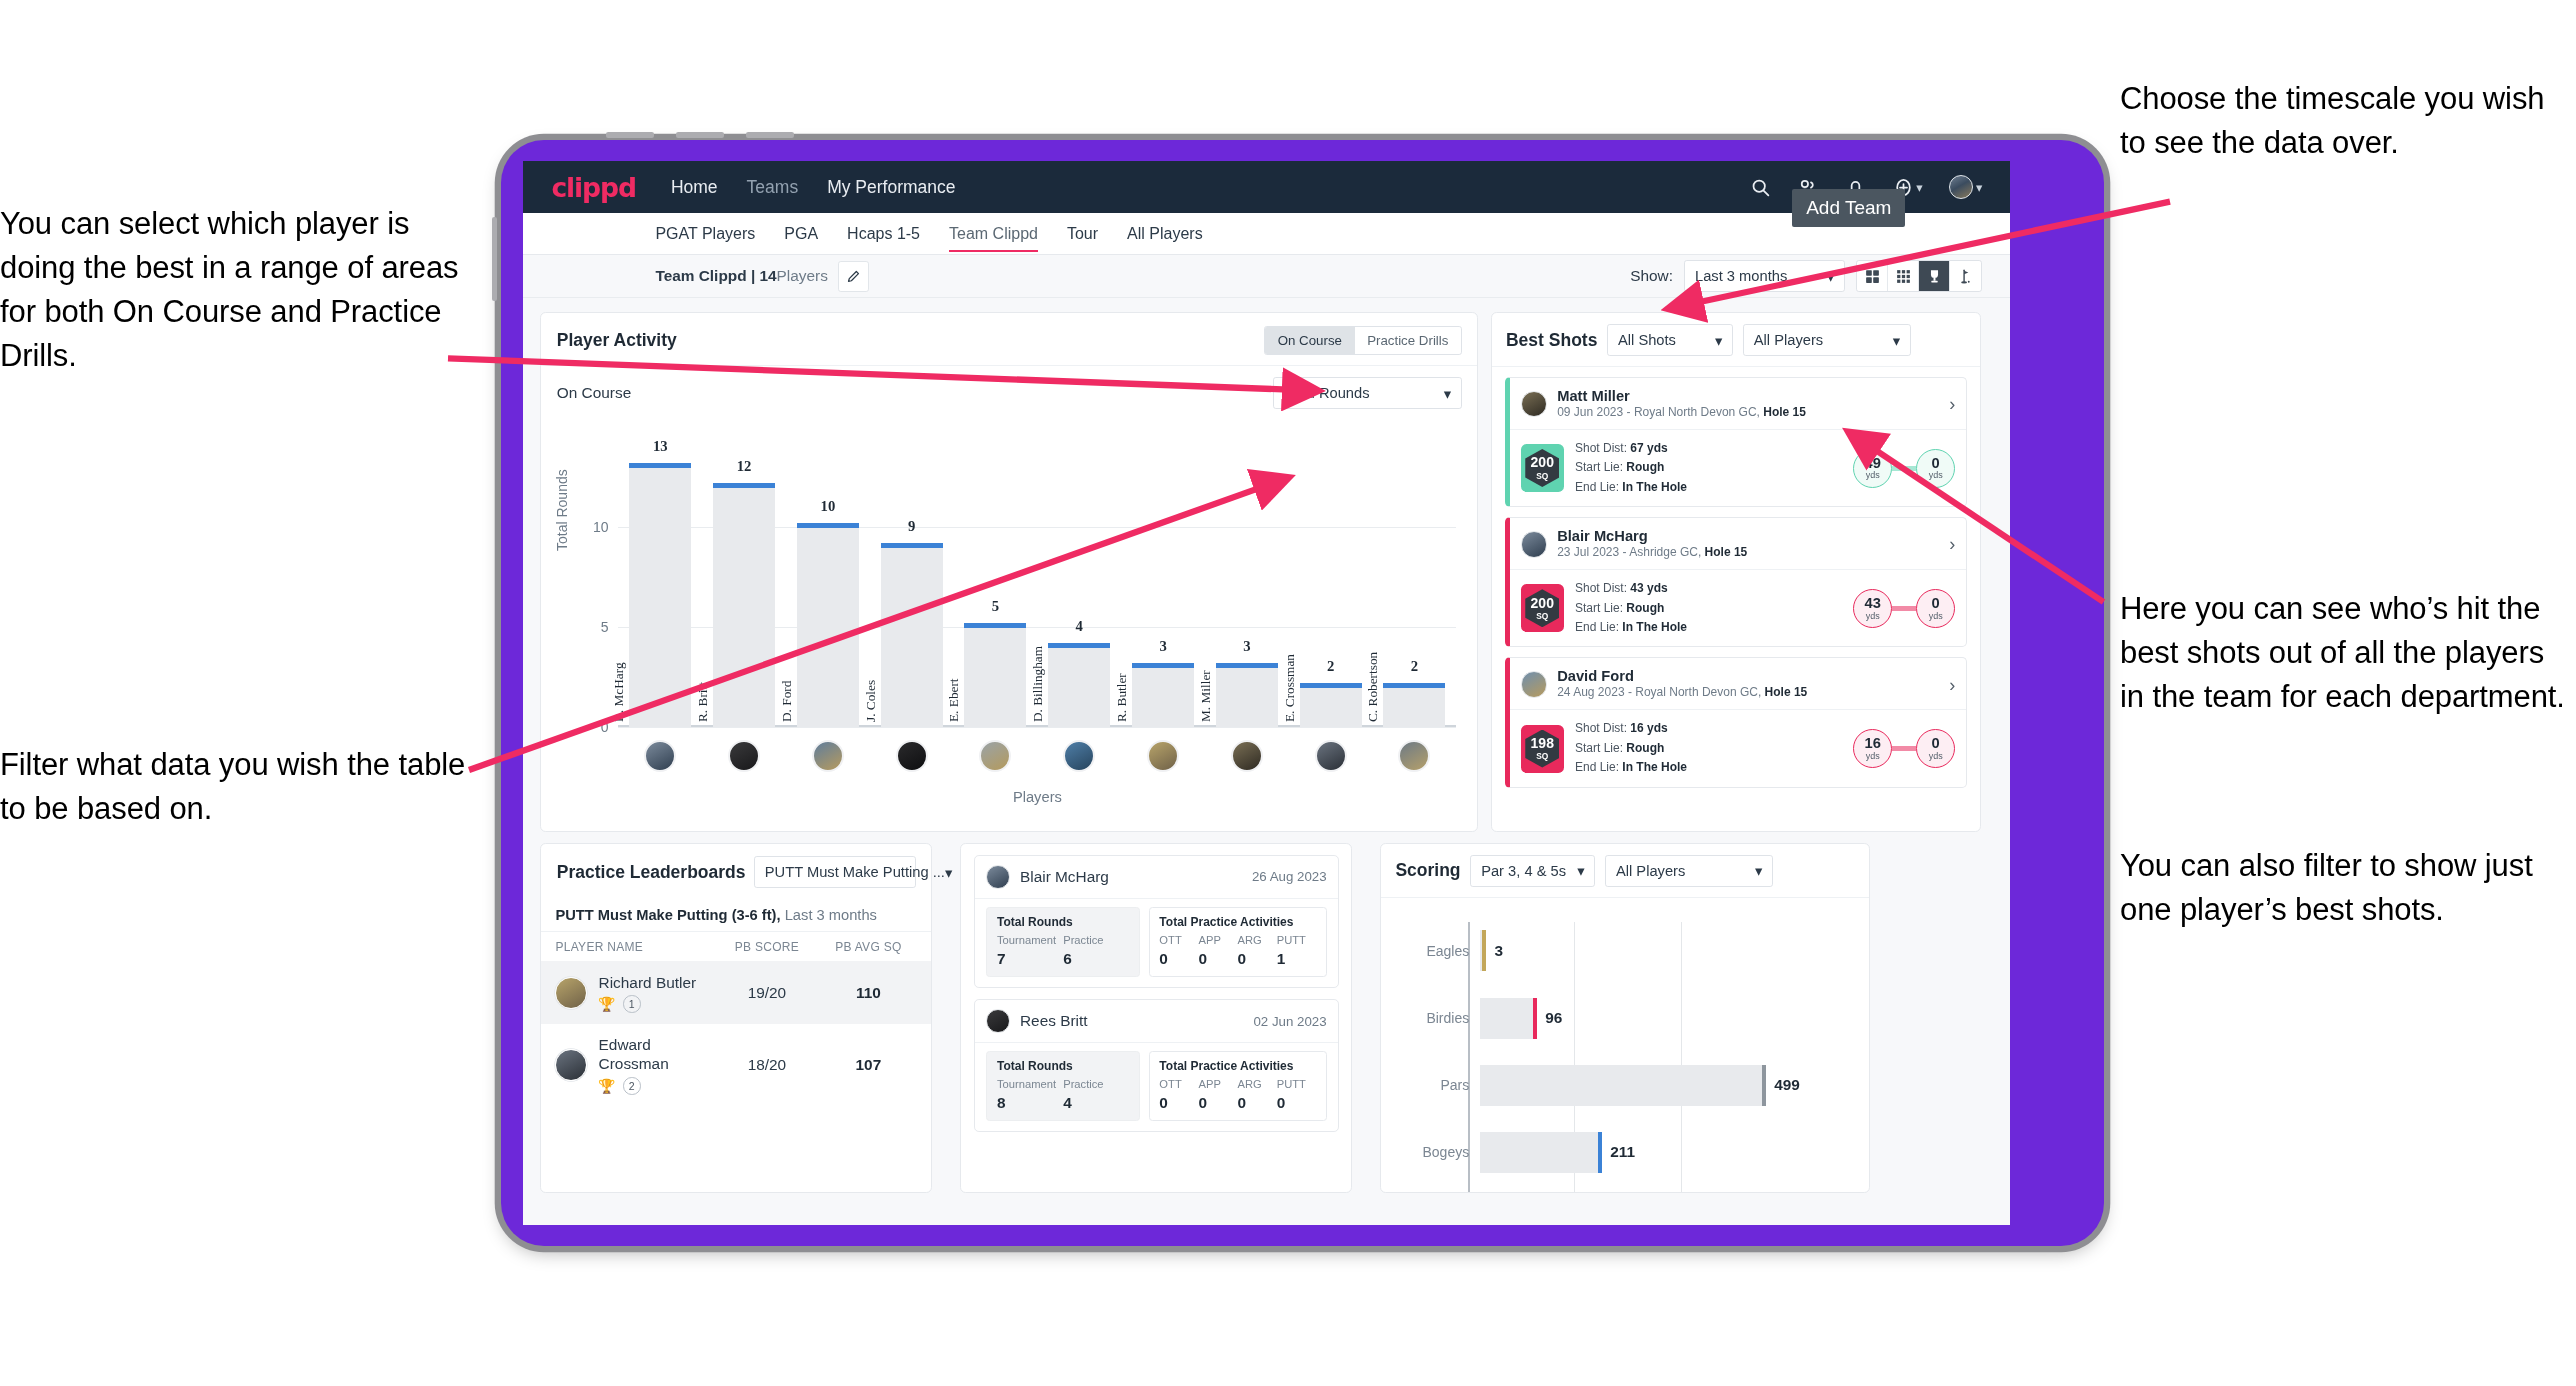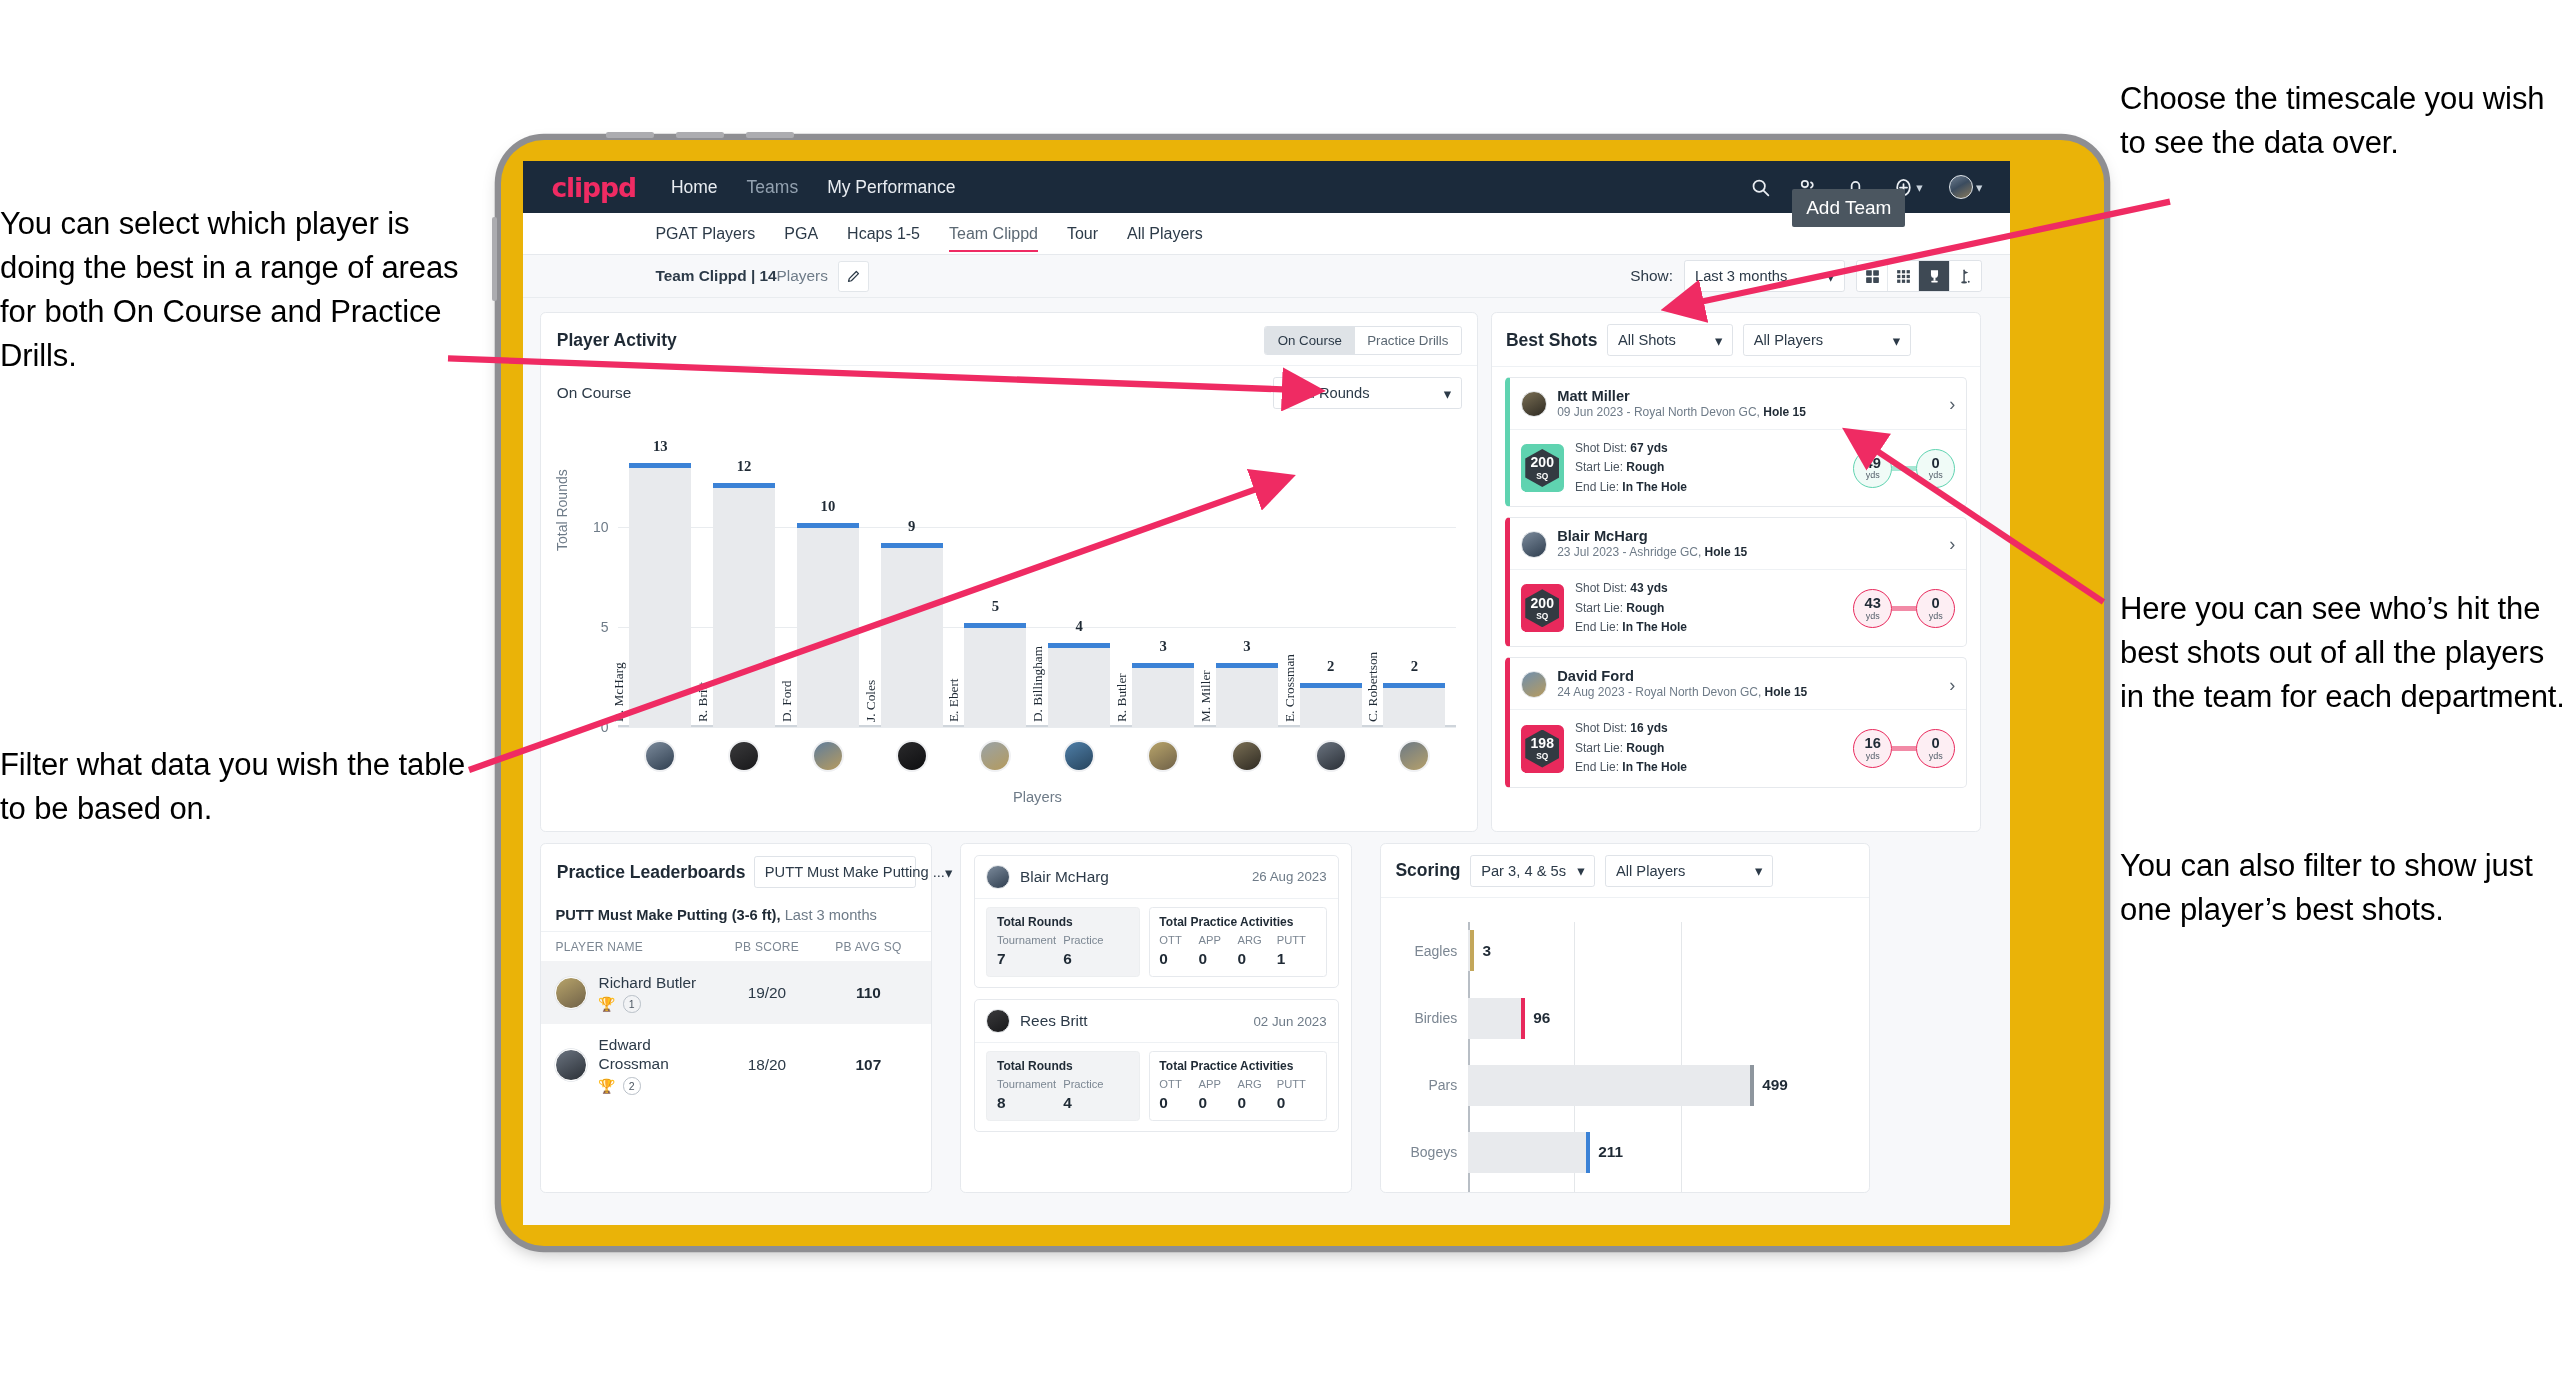--- a/index.html
+++ b/index.html
@@ -26,21 +26,21 @@
   #annot-right-mid  { left: 2120px; top: 587px;  width: 455px; }
   #annot-right-bot  { left: 2120px; top: 844px; width: 455px; }
 
   svg.arrows { position: absolute; left: 0; top: 0; width: 2576px; height: 1386px; pointer-events: none; z-index: 50; }
 
   
   #tablet {
     position: absolute;
     left: 501px; top: 140px;
     width: 1603px; height: 1106px;
-    background: #eab308;
+    background: #6d28d9;
     border-radius: 43px;
     box-shadow: 0 0 0 6.3px #8e8e92, 0 7px 18px rgba(0,0,0,0.28);
   }
   #tablet .btn-top { position:absolute; background:#acacb0; border-radius:2.1px; height:6.3px; top:-8.4px; }
   #tablet .btn-top.a { left: 105px; width: 48px; }
   #tablet .btn-top.b { left: 175px; width: 48px; }
   #tablet .btn-top.c { left: 245px; width: 48px; }
   #tablet .btn-left { position:absolute; left:-9px; background:#acacb0; border-radius:2.1px; width:4.9px; }
   #tablet .btn-left.v1 { top: 77px; height: 84px; }
   #tablet .cam { position:absolute; left: 22.4px; background:#232326; border-radius:50%; }
@@ -239,21 +239,21 @@
   .ma-col { flex:1; }
   .ma-col .k { font-size: 11.2px; color:#7b8692; margin-bottom:3.5px; }
   .ma-col .v { font-size: 15.4px; font-weight:700; color:#1f2a35; }
 
   #sc-shots-select { width: 125px; }
   #sc-players-select { width: 168px; }
   .sc-chart { position:relative; height: 294px; padding: 15.4px 17px 0 17px; }
   .sc-plot { position:absolute; left: 87px; right: 84px; top: 24px; bottom: 0; }
   .sc-vline { position:absolute; top:0; bottom:0; width:0.7px; background:#e4e7ea; }
   .sc-axis { position:absolute; left:0; top:0; bottom:0; width:1.4px; background:#b8bec5; }
-  .sc-row { position:absolute; left:0; height:41px; display:flex; align-items:center; }
+  .sc-row { position:absolute; left:12px; height:41px; display:flex; align-items:center; }
   .sc-rlabel { position:absolute; right:100%; margin-right:11.2px; font-size:14px; color:#7b8692; white-space:nowrap; }
   .sc-bar { height: 41px; background:#e8eaed; position:relative; }
   .sc-bar .tip { position:absolute; right:-1.4px; top:0; bottom:0; width:3.5px; }
   .sc-val { position:absolute; left:100%; margin-left:9.8px; top:50%; transform:translateY(-50%); font-size:15.4px; font-weight:700; color:#1f2a35; }
 </style>
 </head>
 <body>
 
 <div class="annot" id="annot-left-top">You can select which player is doing the best in a range of areas for both On Course and Practice Drills.</div>
 <div class="annot" id="annot-left-bot">Filter what data you wish the table to be based on.</div>

